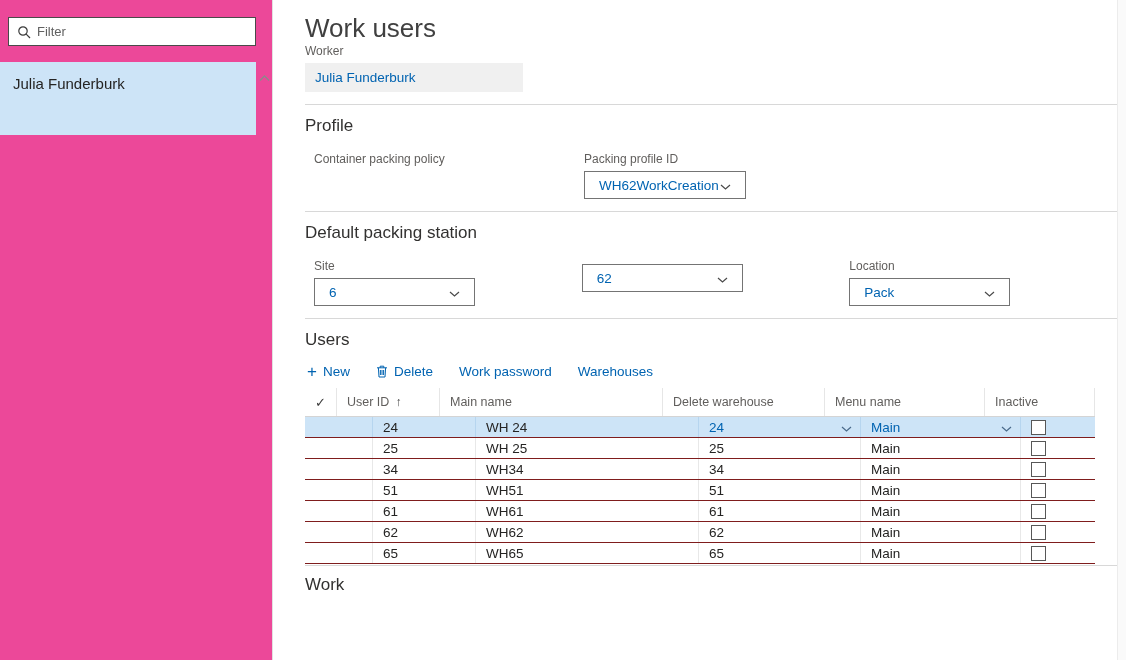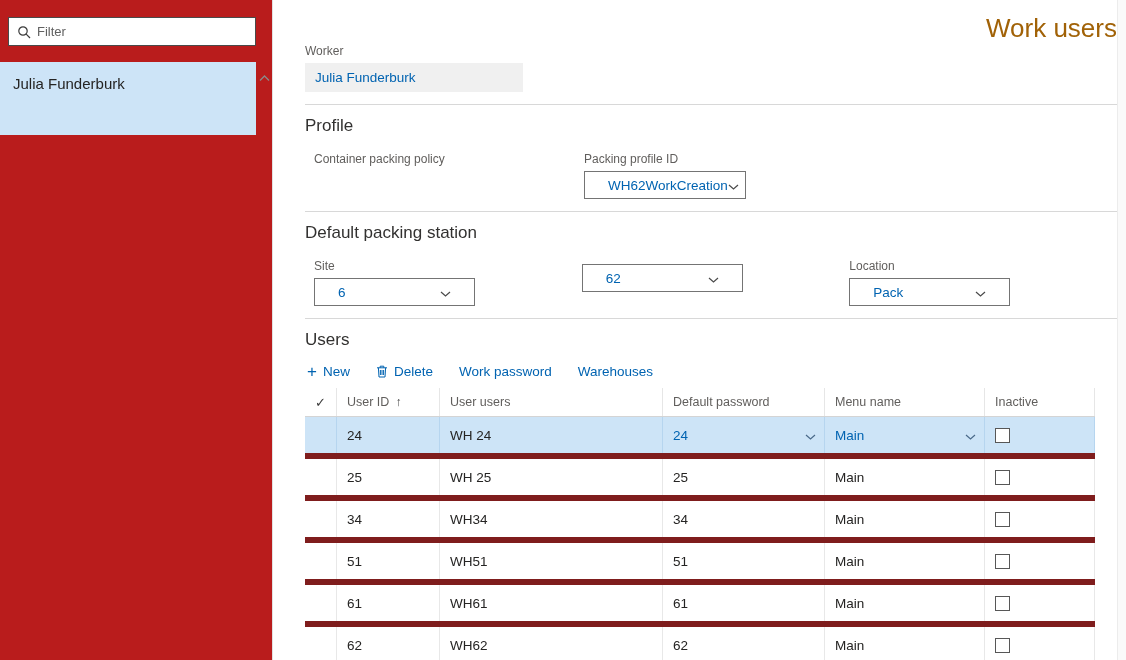--- a/index.html
+++ b/index.html
@@ -1,63 +1,63 @@
 <!DOCTYPE html>
 <html><head>
 <meta charset="utf-8">
 <style>
   * { margin:0; padding:0; box-sizing:border-box; }
   html,body { width:1126px; height:660px; overflow:hidden; background:#fff;
     font-family:"Liberation Sans","DejaVu Sans",sans-serif; color:#323130; }
 
   
   .sidebar { position:absolute; left:0; top:0; width:273px; height:660px;
-    background:#b91c1c; border-right:1px solid #e1e1e1; }
+    background:#ec4899; border-right:1px solid #e1e1e1; }
   .filter-box { position:absolute; left:8px; top:17px; width:248px; height:29px;
     border:1px solid #4a4a4a; background:#fff; display:flex; align-items:center; }
   .filter-box svg { margin:0 6px 0 8px; flex:0 0 auto; }
   .filter-input { border:none; outline:none; flex:1; font-size:13px; color:#333;
     font-family:inherit; background:transparent; }
   .filter-input::placeholder { color:#616161; }
   .worker-list { position:absolute; left:0; top:62px; width:256px; }
   .list-item { height:73px; padding:13px 0 0 13px; font-size:15px; color:#252423; cursor:pointer; }
   .list-item.selected { background:#cde4f7; }
   .scroll-up { position:absolute; left:255px; top:68px; width:18px; height:20px;
     display:flex; align-items:center; justify-content:center; cursor:pointer; }
 
   
   .content { position:absolute; left:305px; top:0; width:812px; }
-  h1 { margin-top:13px; font-size:26px; font-weight:400; color:#a16207;text-align:right; }
+  h1 { margin-top:13px; font-size:26px; font-weight:400; color:#404040; }
   .lbl { display:block; font-size:12px; color:#605e5c; }
   .worker-block { }
   .readonly-input { margin-top:5px; width:218px; height:29px; background:#f0f0f0;
     line-height:29px; padding:0 10px; font-size:13.5px; color:#0063b1; cursor:text; }
   .readonly-input.narrow { width:162px; }
   hr.divider { border:none; border-top:1px solid #d8d8d8; margin:12px 0 0; width:100%; }
   h2.sect { margin-top:11px; font-size:17px; font-weight:400; color:#323130; }
   .fields-row { display:flex; margin-top:16px; padding-left:9px; }
   .fcol { width:270px; }
   .combo { margin-top:5px; width:162px; height:28px; border:1px solid #747474; background:#fff;
     display:flex; align-items:center; justify-content:space-between;
-    padding:0 23px; font-size:13.5px; color:#0063b1; cursor:pointer; }
+    padding:0 14px; font-size:13.5px; color:#0063b1; cursor:pointer; }
   .combo.w161 { width:161px; }
 
   
   .toolbar { display:flex; align-items:center; gap:26px; margin:14px 0 0 2px;
     font-size:13.5px; color:#0063b1; }
   .tbtn { display:flex; align-items:center; gap:6px; cursor:pointer; }
   .plus-glyph { font-size:17px; line-height:14px; }
 
   
   .grid { margin-top:9px; width:790px; font-size:13.5px; }
   .thead, .trow { display:grid; grid-template-columns:32px 103px 223px 162px 160px 110px; }
   .thead { height:29px; color:#605e5c; font-size:12.5px; border-bottom:1px solid #d4d4d4; }
   .th { display:flex; align-items:center; padding-left:10px; border-right:1px solid #e6e6e6; }
   .th .sort { margin-left:6px; font-size:12px; color:#444; }
-  .trow { height:42px; border-bottom:6px solid #7f1d1d; }
+  .trow { height:21px; border-bottom:1px solid #7f1d1d;padding-left:36px; }
   .td { display:flex; align-items:center; padding-left:10px; border-right:1px solid #e8e8e8;
     color:#252423; overflow:hidden; white-space:nowrap; }
   .trow.selected { background:#cde4f7; }
   .trow.selected .td { border-right-color:#b6d5ef; }
   .cell-dd { color:#0063b1; justify-content:space-between; padding-right:8px; }
   .checkbox { width:15px; height:15px; border:1px solid #575757; background:#fff;
     display:inline-block; cursor:pointer; }
   .partial-clip { height:22px; overflow:hidden; }
   .check-glyph { font-size:13px; color:#3b3b3b; }
 
@@ -177,22 +177,22 @@
 
   <div class="grid">
     <div class="thead">
       <div class="th">
         <span class="check-glyph">✓</span>
       </div>
       <div class="th">
         <span>User ID</span>
         <span class="sort">↑</span>
       </div>
-      <div class="th">User users</div>
-      <div class="th">Default password</div>
+      <div class="th">Main name</div>
+      <div class="th">Delete warehouse</div>
       <div class="th">Menu name</div>
       <div class="th">Inactive</div>
     </div>
 
     <div class="trow selected">
       <div class="td"></div>
       <div class="td">24</div>
       <div class="td">WH 24</div>
       <div class="td cell-dd">
         <span>24</span>

